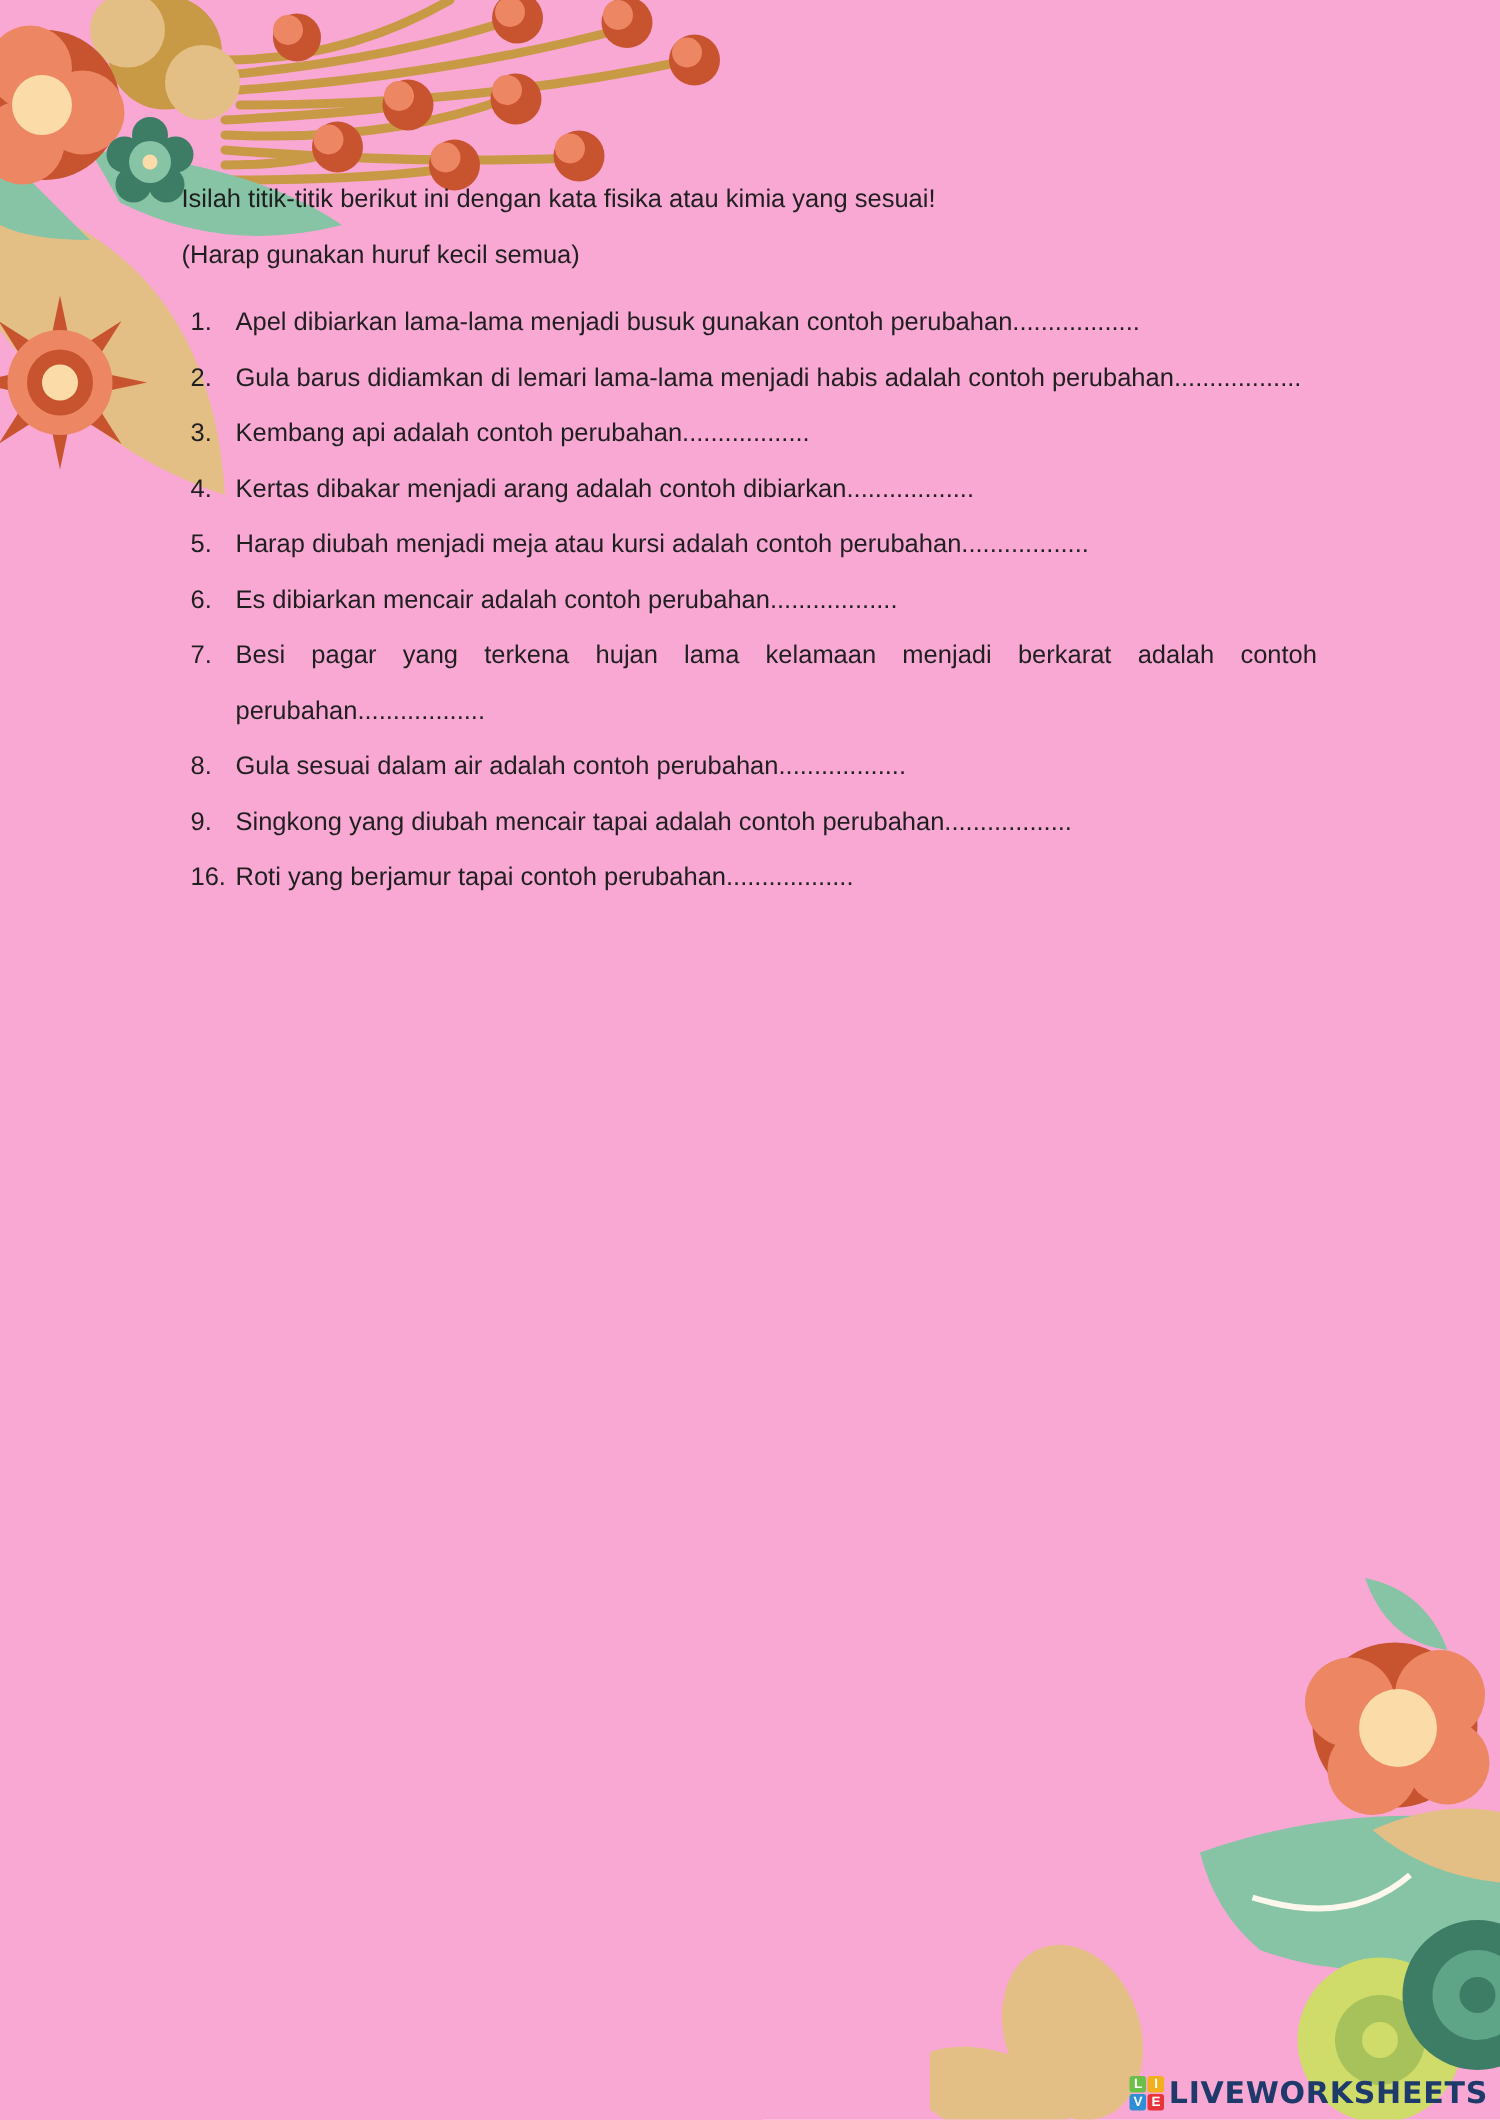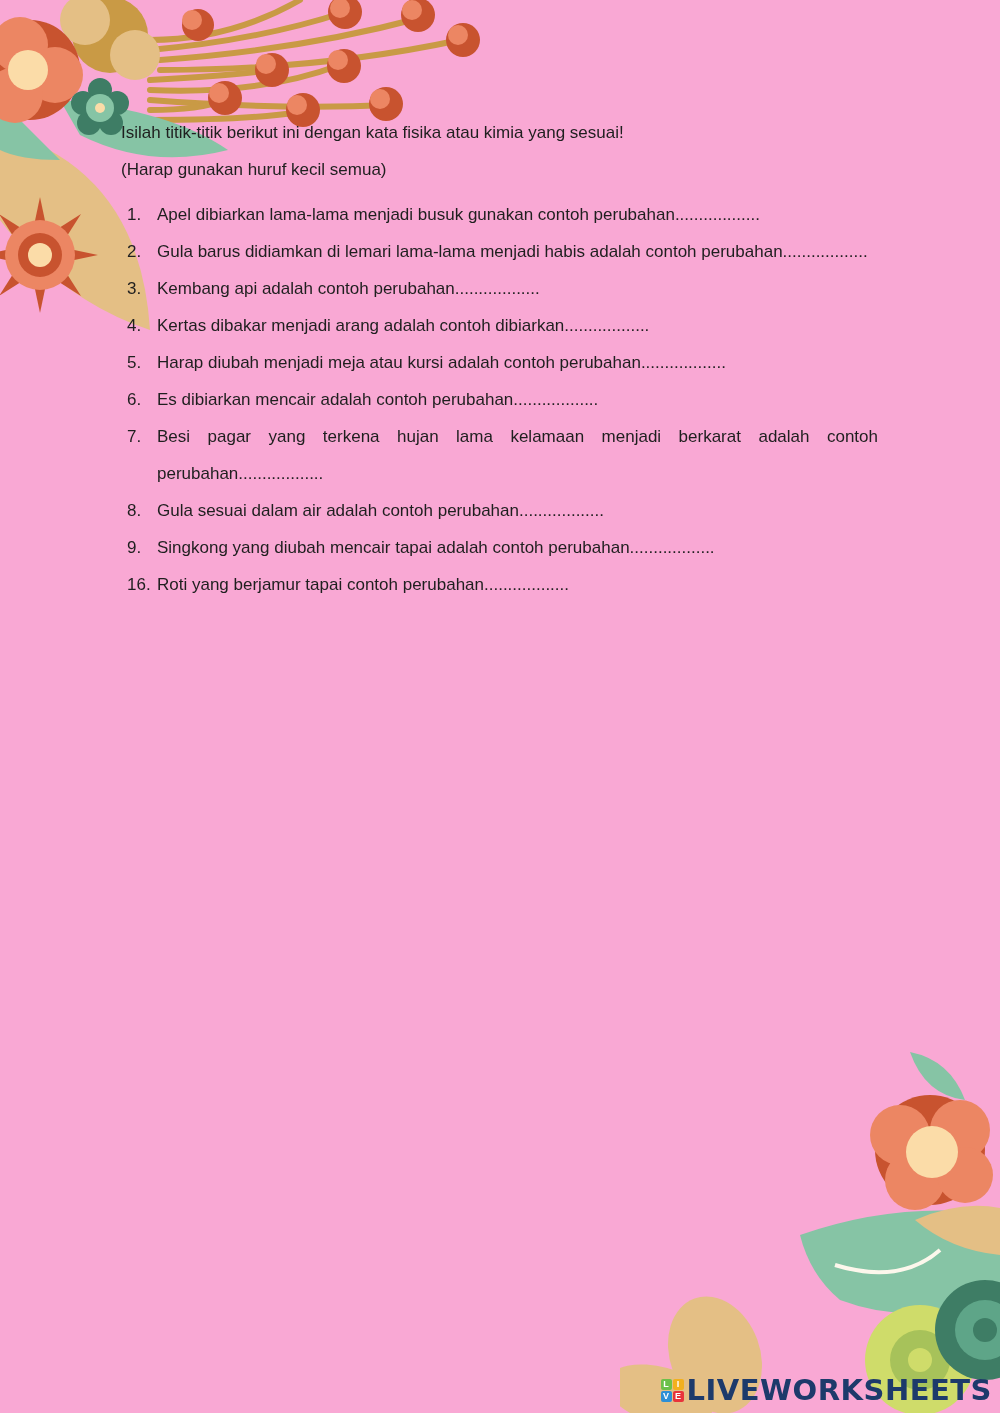--- a/index.html
+++ b/index.html
@@ -22,21 +22,21 @@
   .q-item { display: flex; line-height: 37px; }
   .q-num { width: 36px; flex: 0 0 36px; text-align: left; padding-left: 6px; box-sizing: border-box; }
   .q-item.ten .q-num { padding-left: 6px; }
   .q-text { flex: 1; text-align: justify; }
   .q-text.just { text-align-last: left; }
   .logo {
     position: absolute; right: 8px; bottom: 6px; display: flex; align-items: center;
   }
   .logo-grid { display: grid; grid-template-columns: 11px 11px; gap: 1px; margin-right: 3px; }
   .logo-grid span { font-size: 9px; color: #fff; font-weight: bold; text-align: center; line-height: 11px; height: 11px; border-radius: 2px; }
-  .logo-text { font-size: 29px; font-weight: bold; color: #1d3a6b; letter-spacing: 0.5px; font-family: "DejaVu Sans", sans-serif; }
+  .logo-text { font-size: 20px; font-weight: bold; color: #1d3a6b; letter-spacing: 0.5px; font-family: "DejaVu Sans", sans-serif; }
 </style>
 </head>
 <body>
 
 <div class="page">
 
   <svg class="deco deco-tl" viewBox="0 0 500 330">
 
     <g stroke="#c99a45" stroke-width="6" fill="none" stroke-linecap="round">
       <path d="M150 40 Q230 40 300 0"></path>

